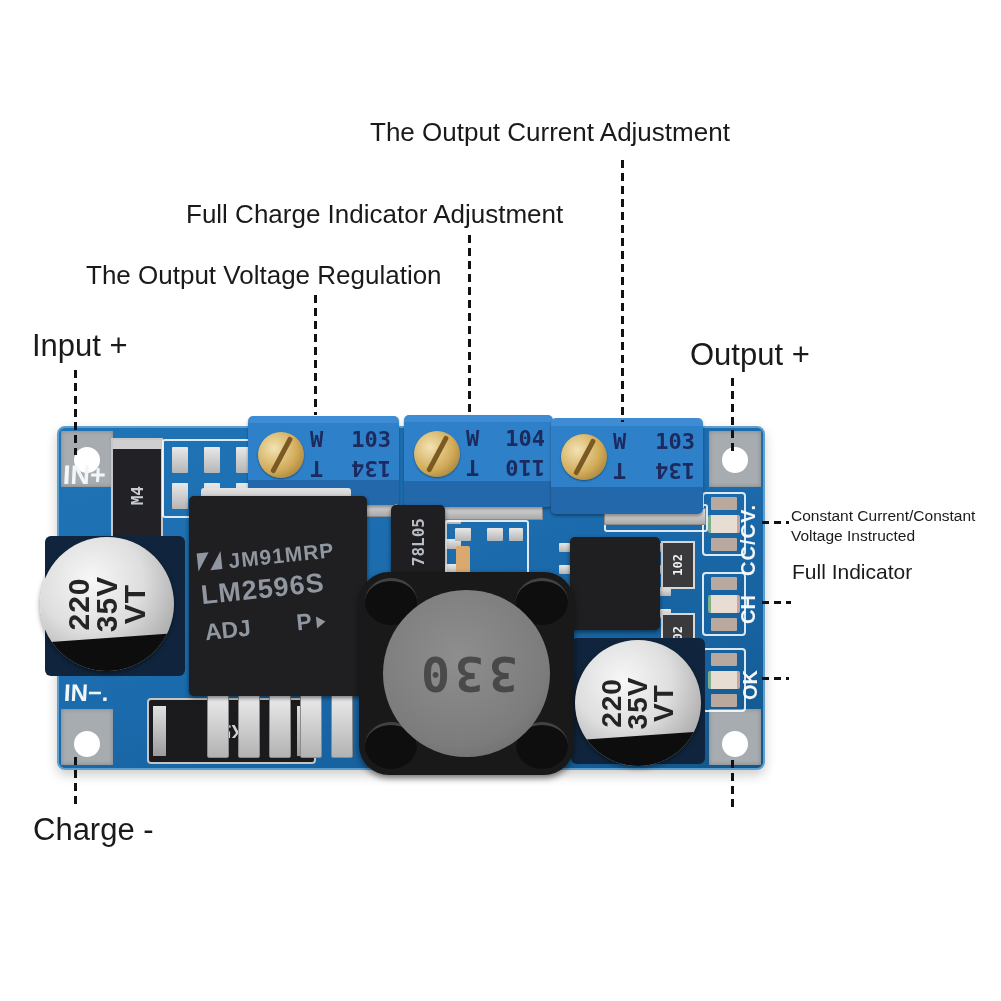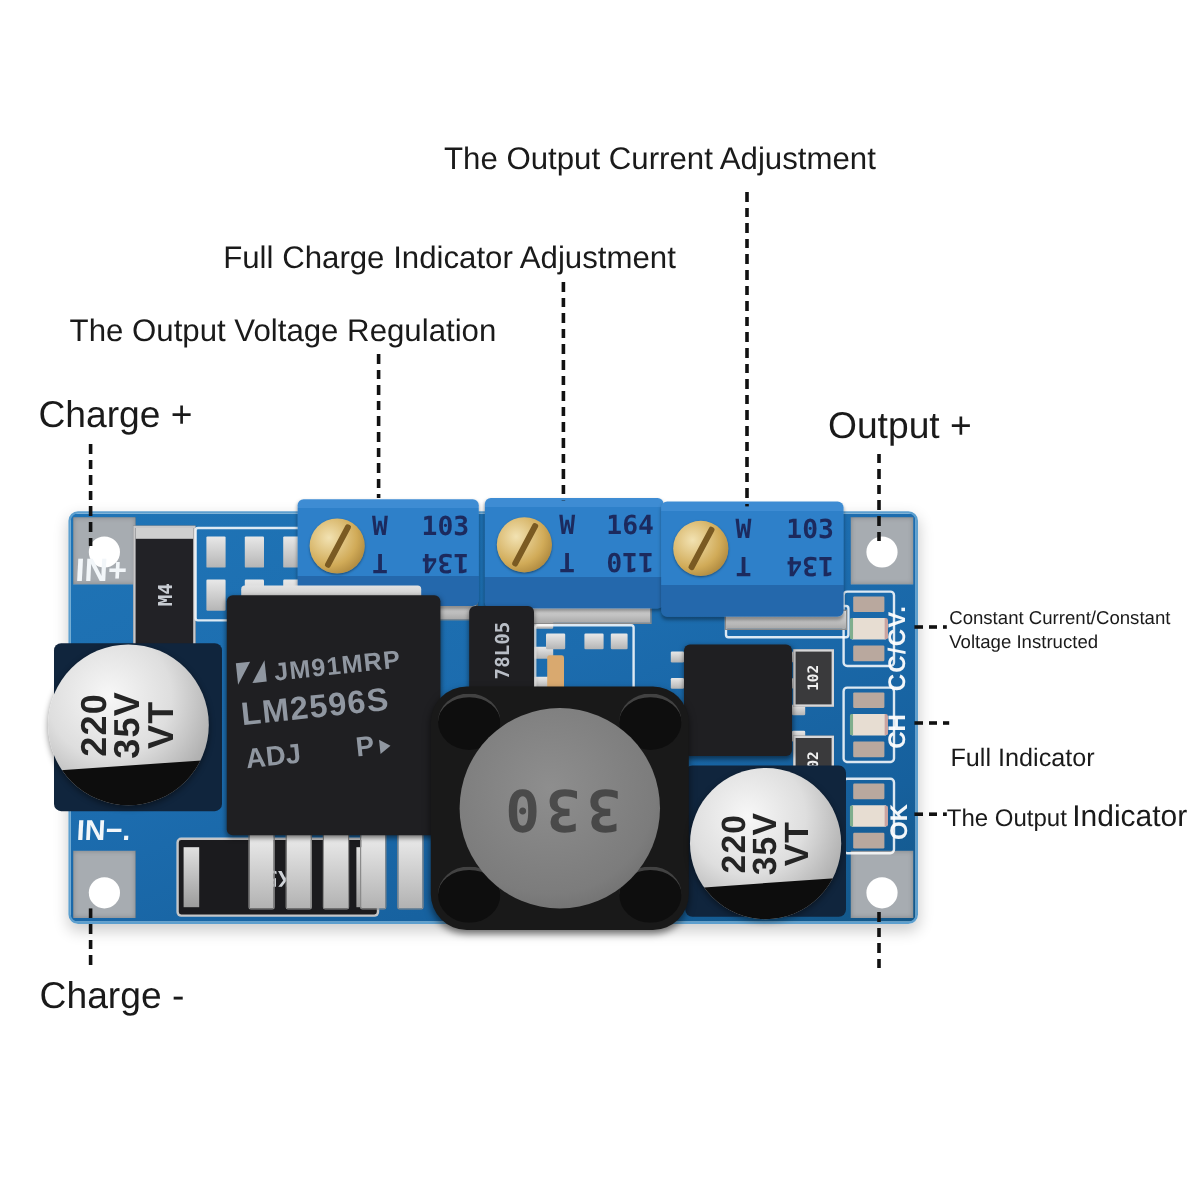--- a/index.html
+++ b/index.html
@@ -83,33 +83,29 @@
   .sk54 .end{position:absolute;top:6px;bottom:6px;width:13px;background:linear-gradient(#e0e0e0,#9c9c9c);}
   .mono{font-family:"DejaVu Sans Mono",monospace;}
 </style>
 </head>
 <body>
 
 <div id="stage">
 
   <div class="ann ann-lg" style="left:370px;top:117px;">The Output Current Adjustment</div>
   <div class="ann ann-lg" style="left:186px;top:199px;">Full Charge Indicator Adjustment</div>
-  <div class="ann ann-lg" style="left:58px;top:260px;">The Output Voltage Regulation</div>
-  <div class="ann ann-xl" style="left:32px;top:328px;">Charge +</div>
+  <div class="ann ann-lg" style="left:86px;top:260px;">The Output Voltage Regulation</div>
+  <div class="ann ann-xl" style="left:32px;top:328px;">Input +</div>
   <div class="ann ann-xl" style="left:690px;top:337px;">Output +</div>
   <div class="ann ann-xl" style="left:33px;top:812px;">Charge -</div>
   <div class="ann ann-sm" style="left:791px;top:506px;">
     <div>Constant Current/Constant</div>
     <div>Voltage Instructed</div>
   </div>
-  <div class="ann ann-md" style="left:792px;top:620px;">Full Indicator</div>
-  <div class="ann" style="left:789px;top:666px;">
-    <span style="font-size:20px;">The Output</span>
-    <span style="font-size:25px;">Indicator</span>
-  </div>
+  <div class="ann ann-md" style="left:792px;top:560px;">Full Indicator</div>
 
   <div class="vdash" style="left:621px;top:160px;height:262px;"></div>
   <div class="vdash" style="left:468px;top:235px;height:182px;"></div>
   <div class="vdash" style="left:314px;top:295px;height:120px;"></div>
   <div class="vdash" style="left:74px;top:370px;height:85px;"></div>
   <div class="vdash" style="left:731px;top:378px;height:76px;"></div>
   <div class="vdash" style="left:74px;top:757px;height:52px;"></div>
   <div class="vdash" style="left:731px;top:760px;height:50px;"></div>
   <div class="hdash" style="left:762px;top:521px;width:27px;"></div>
   <div class="hdash" style="left:762px;top:601px;width:29px;"></div>
@@ -169,21 +165,21 @@
             <span>134</span>
             <span>T</span>
           </div>
       </div>
     </div>
     <div class="pot" style="left:345px;top:-13px;width:149px;height:92px;">
       <div class="screw"></div>
       <div class="potrows">
         <div class="potrow">
             <span>W</span>
-            <span>164</span>
+            <span>104</span>
           </div>
         <div class="potrow inv">
             <span>110</span>
             <span>T</span>
           </div>
       </div>
     </div>
     <div class="pot" style="left:492px;top:-10px;width:152px;height:96px;">
       <div class="screw"></div>
       <div class="potrows">

